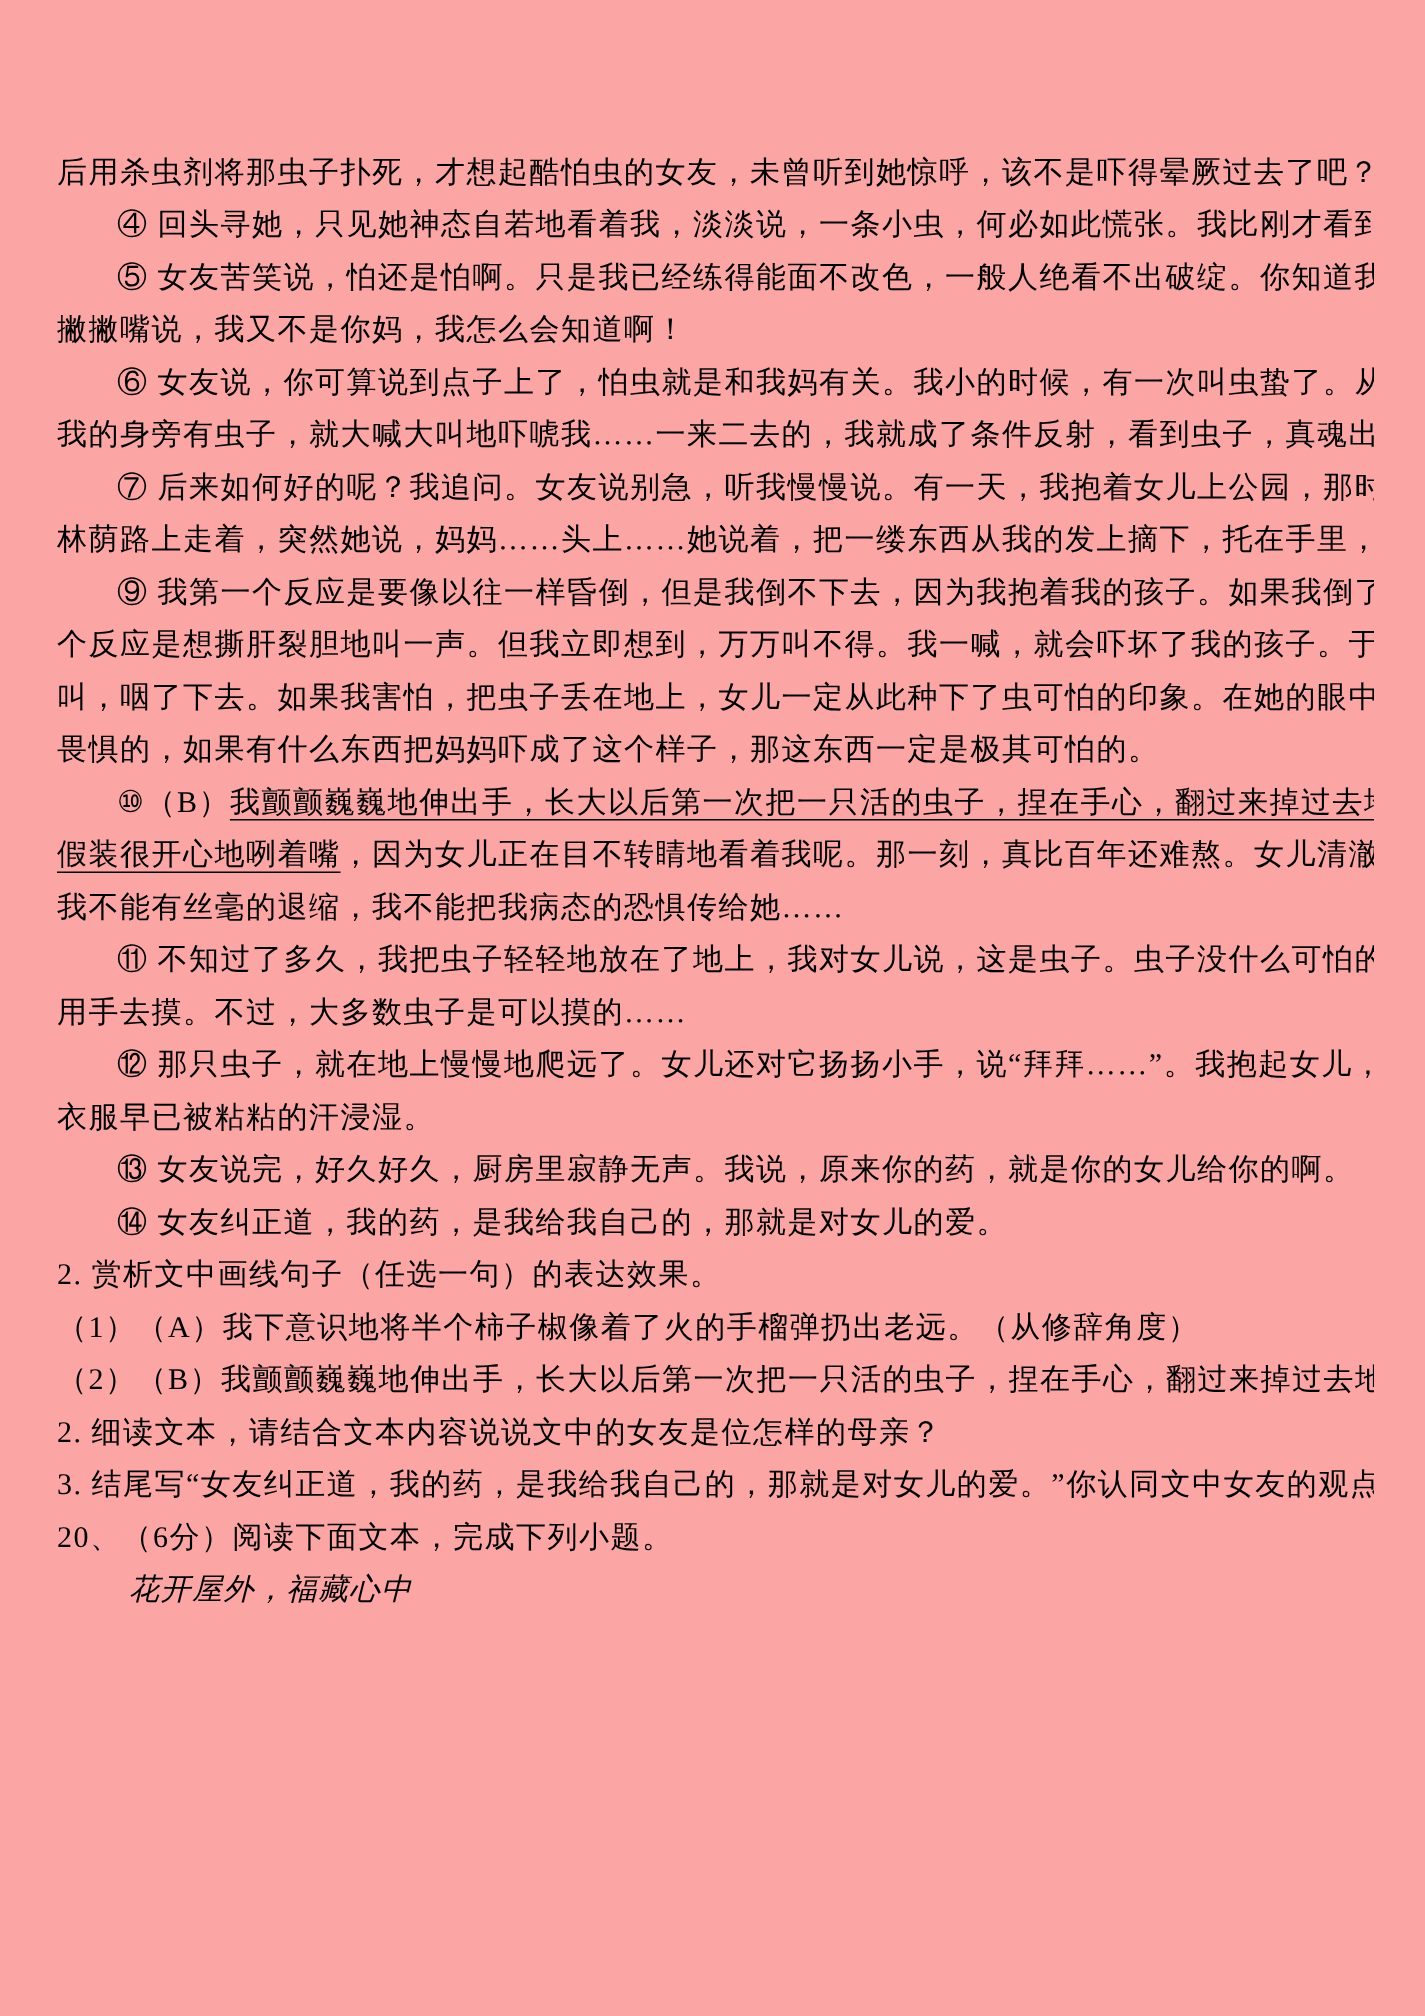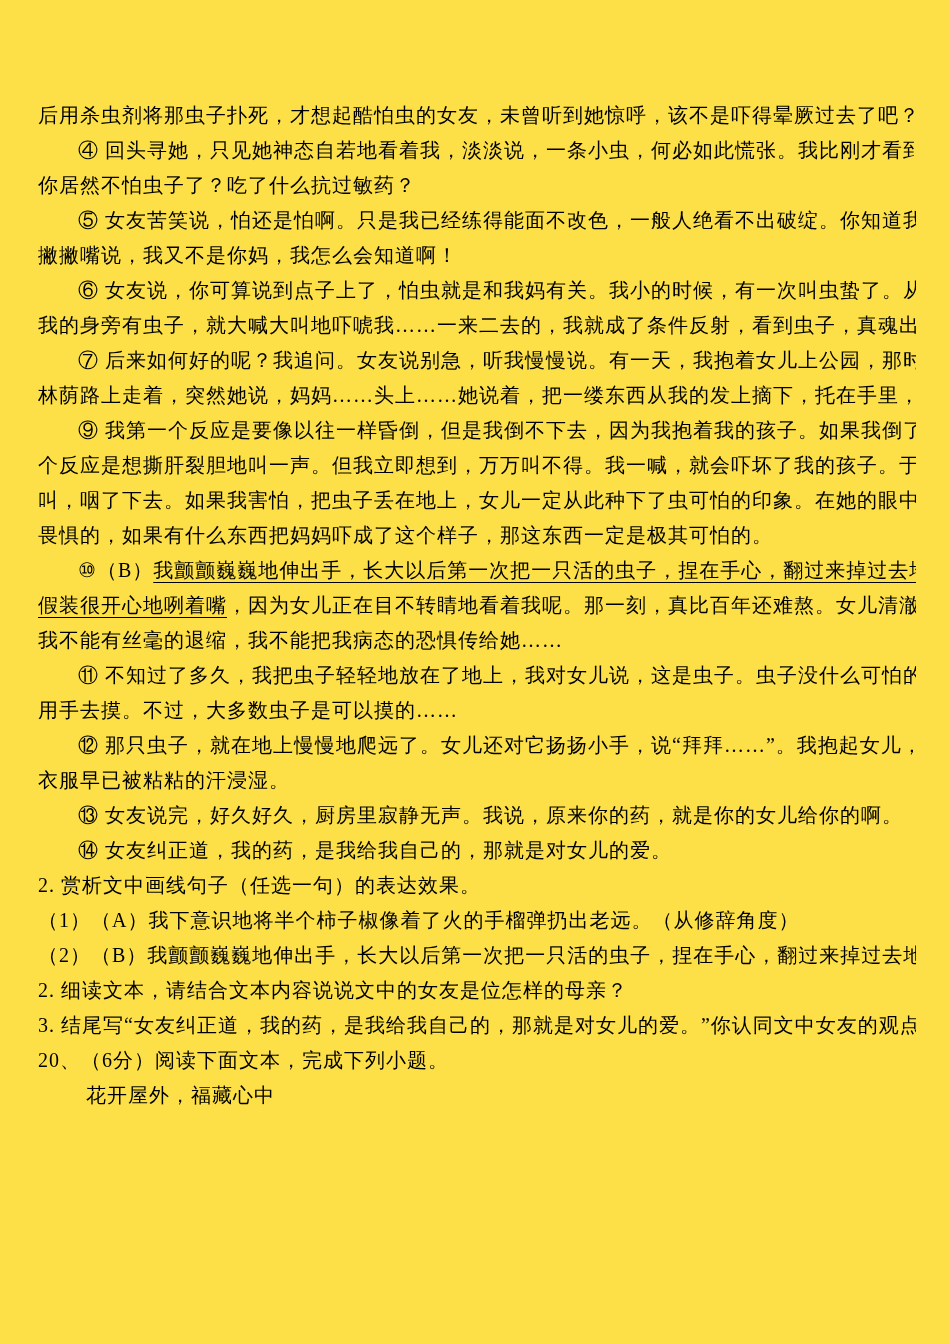--- a/index.html
+++ b/index.html
@@ -4,21 +4,21 @@
 <style>
   html, body {
     margin: 0;
     padding: 0;
     background: #ffffff;
   }
   .page {
     position: relative;
     width: 950px;
     height: 1344px;
-    background: #fde047;
+    background: #fca5a5;
     color: #000000;
     overflow: hidden;
     font-family: "Liberation Serif", "DejaVu Serif", serif;
   }
   .content {
     position: absolute;
     left: 38px;
     top: 98px;
     width: 878px;
   }
@@ -33,32 +33,32 @@
   .indent {
     text-indent: 40px;
   }
   .u {
     text-decoration: underline;
     text-underline-offset: 5px;
     text-decoration-thickness: 1px;
   }
   .title {
     text-indent: 48px;
+    font-style: italic;
   }
 </style>
 </head>
 <body>
 
 <div class="page">
   <div class="content">
 
     <div class="line">后用杀虫剂将那虫子扑死，才想起酷怕虫的女友，未曾听到她惊呼，该不是吓得晕厥过去了吧？</div>
 
     <div class="line indent">④ 回头寻她，只见她神态自若地看着我，淡淡说，一条小虫，何必如此慌张。我比刚才看到虫子还愕然地说，啊，</div>
-    <div class="line">你居然不怕虫子了？吃了什么抗过敏药？</div>
 
     <div class="line indent">⑤ 女友苦笑说，怕还是怕啊。只是我已经练得能面不改色，一般人绝看不出破绽。你知道我为什么怕虫子吗？我</div>
     <div class="line">撇撇嘴说，我又不是你妈，我怎么会知道啊！</div>
 
     <div class="line indent">⑥ 女友说，你可算说到点子上了，怕虫就是和我妈有关。我小的时候，有一次叫虫蛰了。从此以后我妈只要看到</div>
     <div class="line">我的身旁有虫子，就大喊大叫地吓唬我……一来二去的，我就成了条件反射，看到虫子，真魂出窍。</div>
 
     <div class="line indent">⑦ 后来如何好的呢？我追问。女友说别急，听我慢慢说。有一天，我抱着女儿上公园，那时她刚刚会讲话。我们在</div>
     <div class="line">林荫路上走着，突然她说，妈妈……头上……她说着，把一缕东西从我的发上摘下，托在手里，邀功般地给我看。</div>
 

